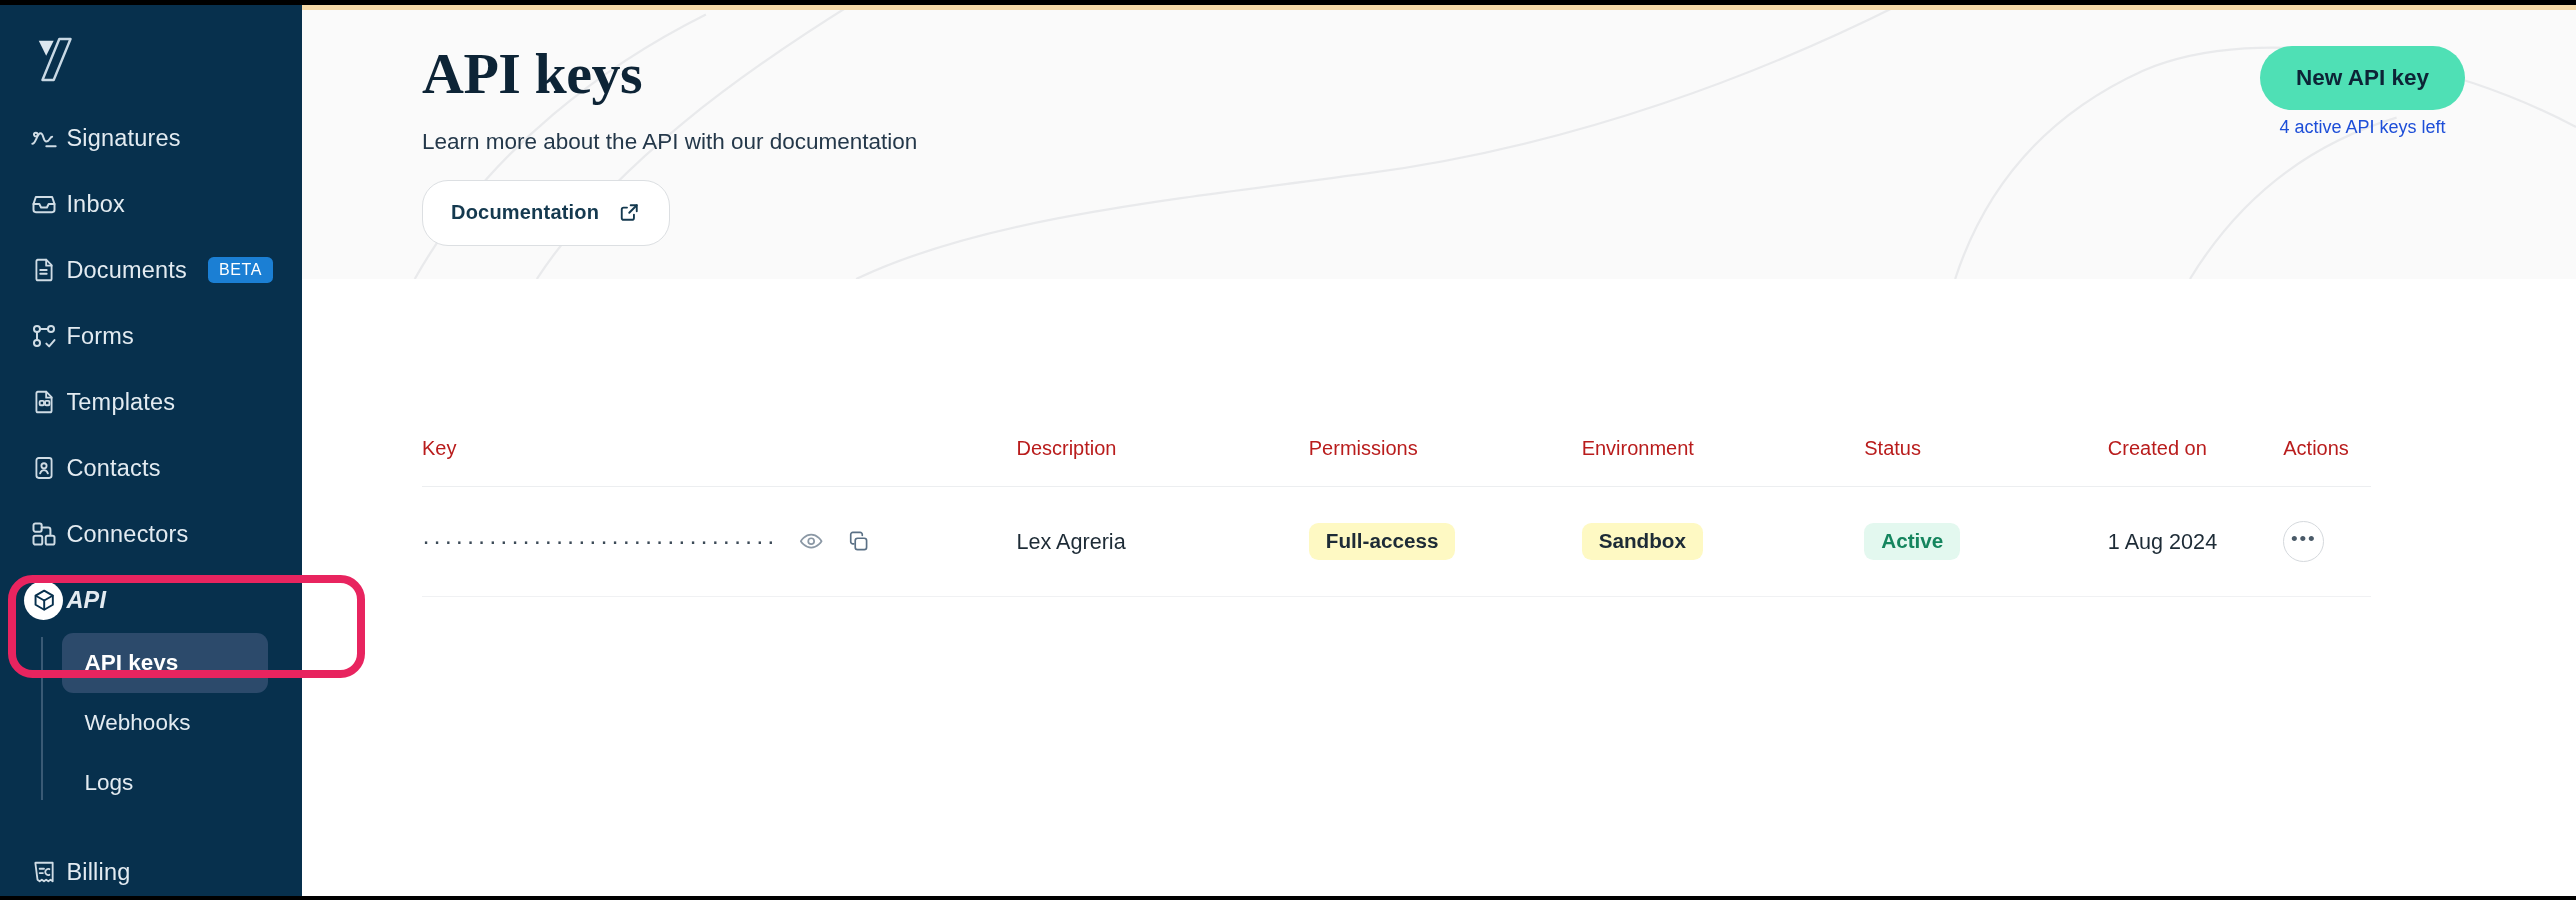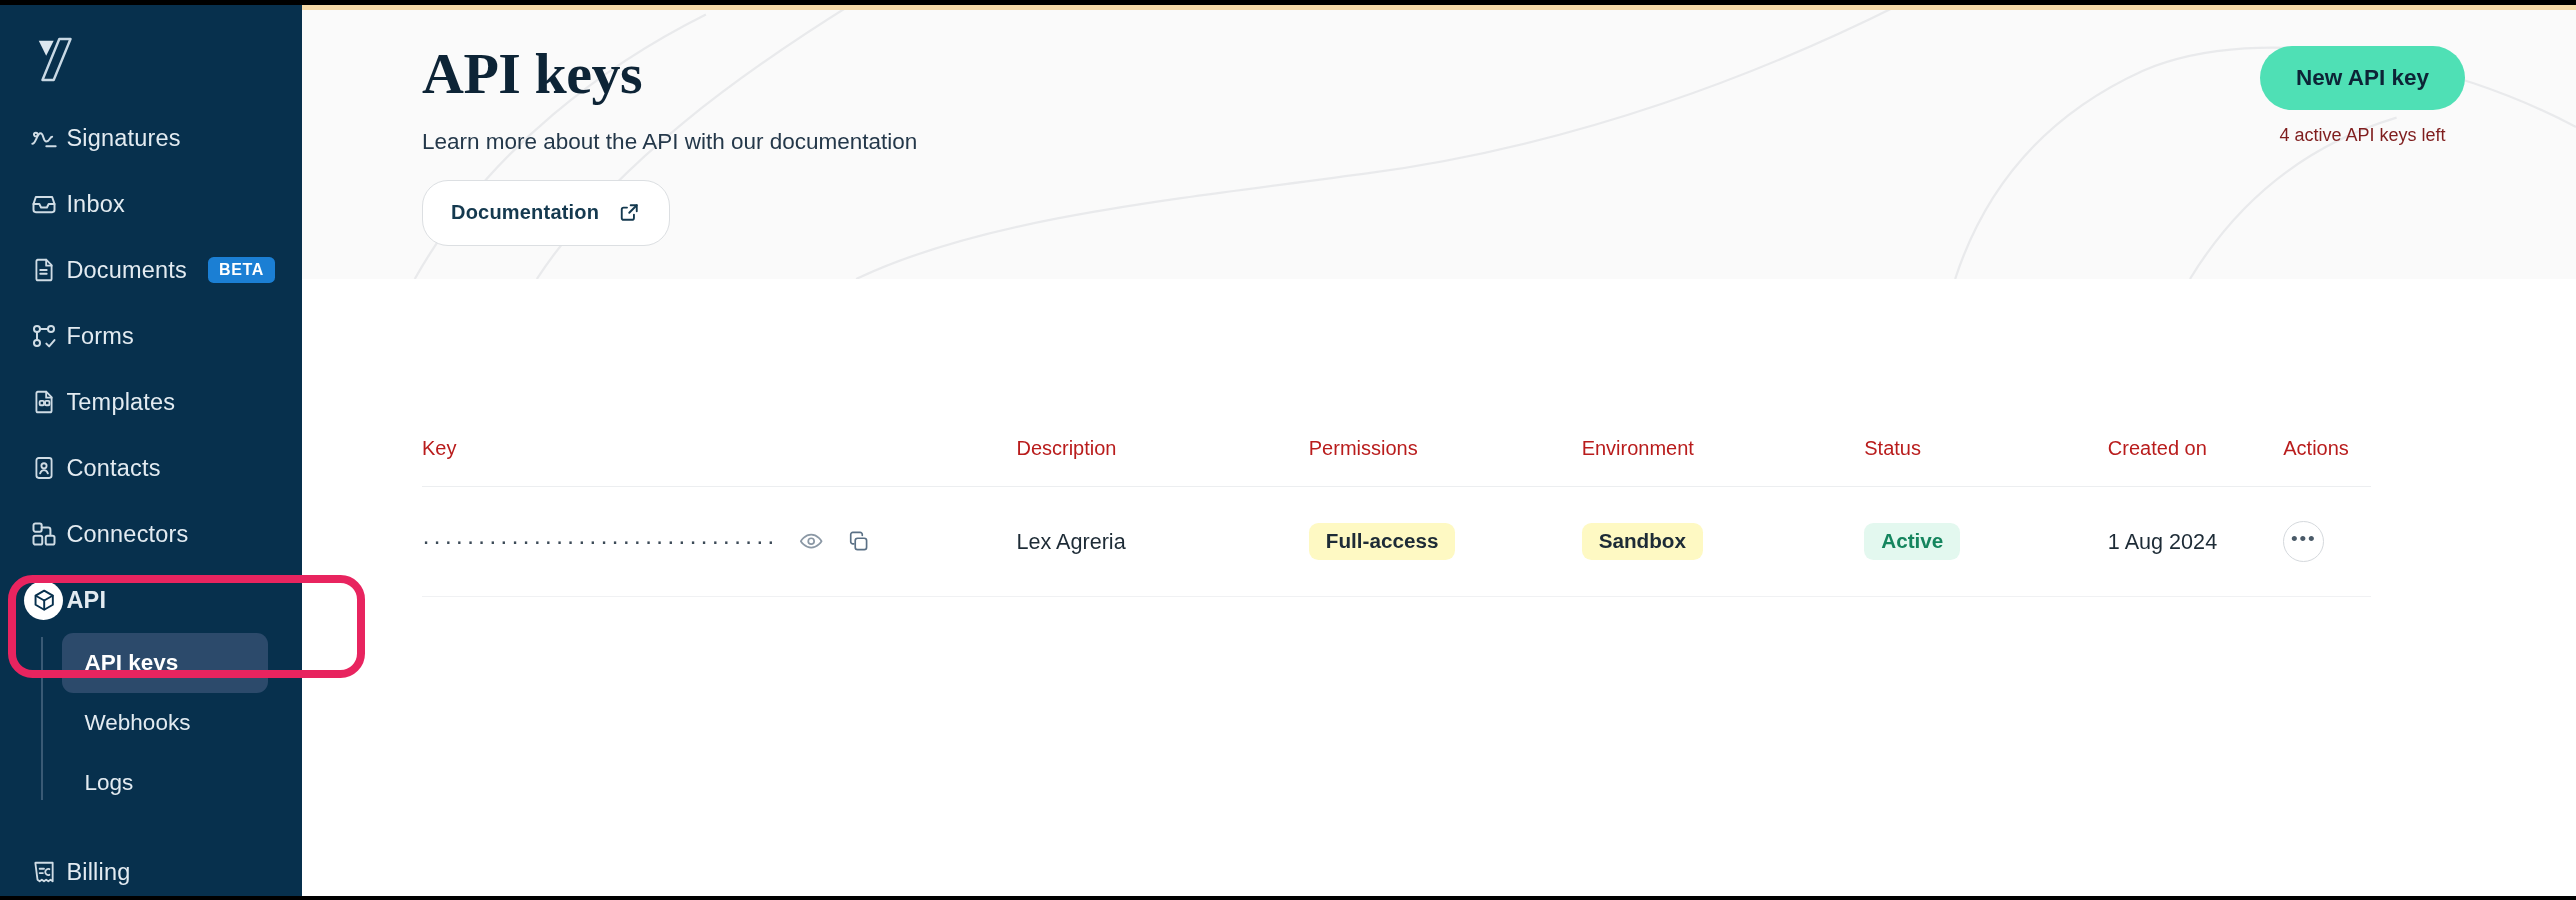--- a/index.html
+++ b/index.html
@@ -89,34 +89,34 @@
     color: #e3ebf1;
     letter-spacing: 0.2px;
     white-space: nowrap;
   }
 
   .beta-badge {
     margin-left: 20.7px;
     background: #1b7fd4;
     color: #ffffff;
     font-size: 16px;
-    font-weight: bold;
+    font-weight: normal;
     letter-spacing: 0.6px;
     border-radius: 5.6px;
     padding: 4.7px 11.3px 5.6px;
     line-height: 1;
   }
 
   
   .nav-item.api .nav-icon {
     background: #ffffff;
     border-radius: 50%;
     color: #07304d;
   }
-  .nav-item.api .nav-label { font-weight: bold; }
+  .nav-item.api .nav-label { font-weight: bold; font-style: italic; }
 
   .subnav {
     position: relative;
     padding-left: 0;
   }
   .subnav::before {
     content: "";
     position: absolute;
     left: 41px;
     top: 3.8px;
@@ -241,23 +241,23 @@
     border: none;
     border-radius: 32px;
     font-family: "Liberation Sans", sans-serif;
     font-size: 22.5px;
     font-weight: bold;
     color: #0d2436;
     cursor: pointer;
     white-space: nowrap;
   }
   .new-key-note {
-    margin-top: 15px;
+    margin-top: 7px;
     font-size: 18px;
-    color: #7f1d1d;
+    color: #1d4ed8;
     white-space: nowrap;
   }
 
   
   .table-wrap {
     position: relative;
     padding: 0 205px 0 120px;
     margin-top: 158px;
   }
 

